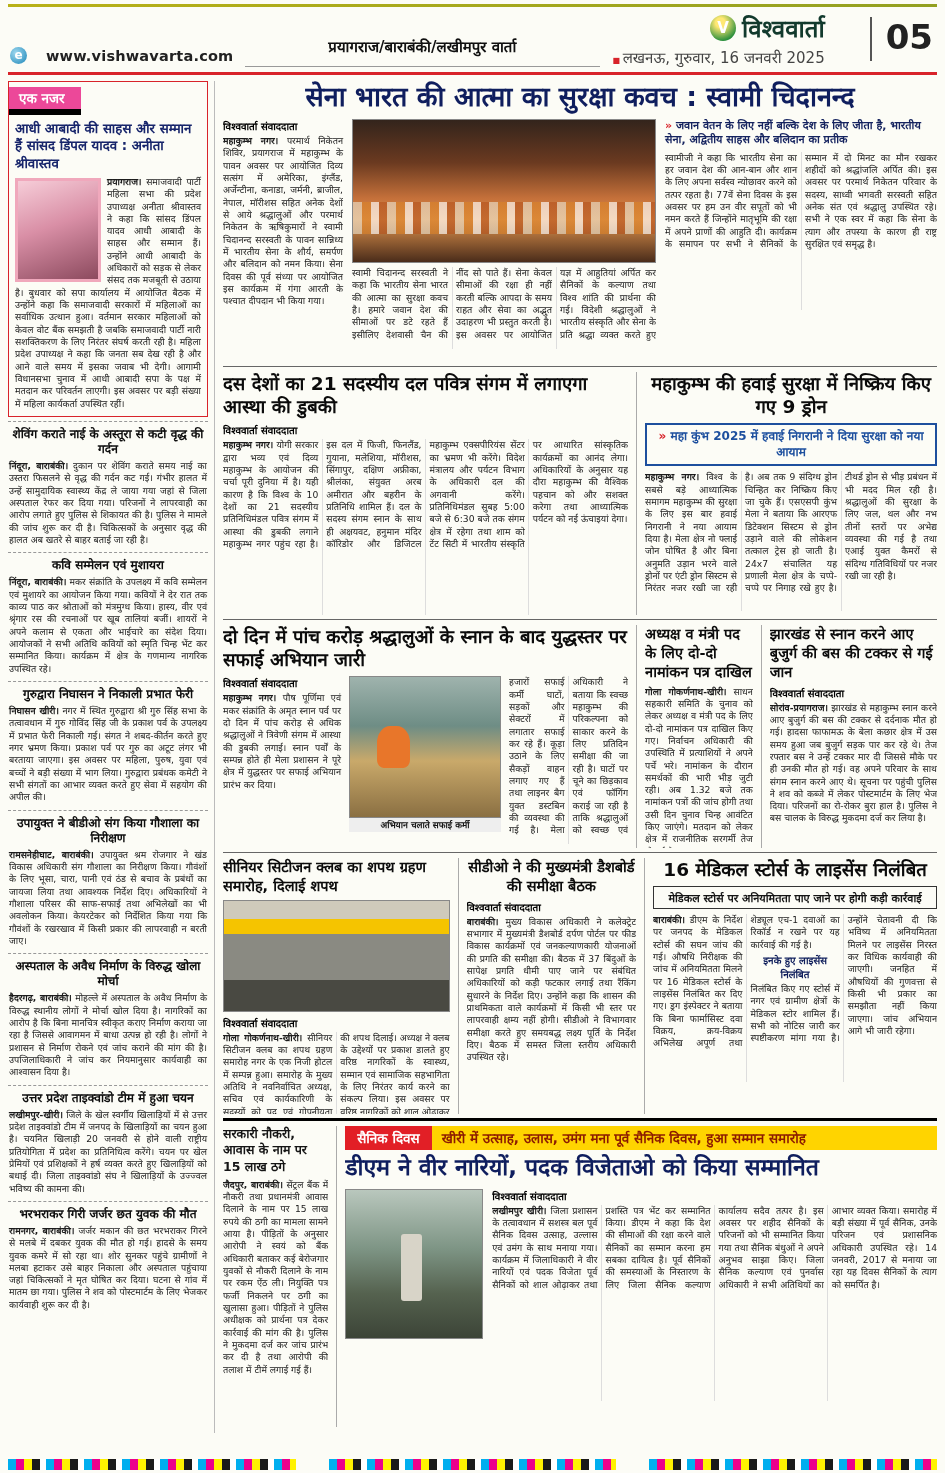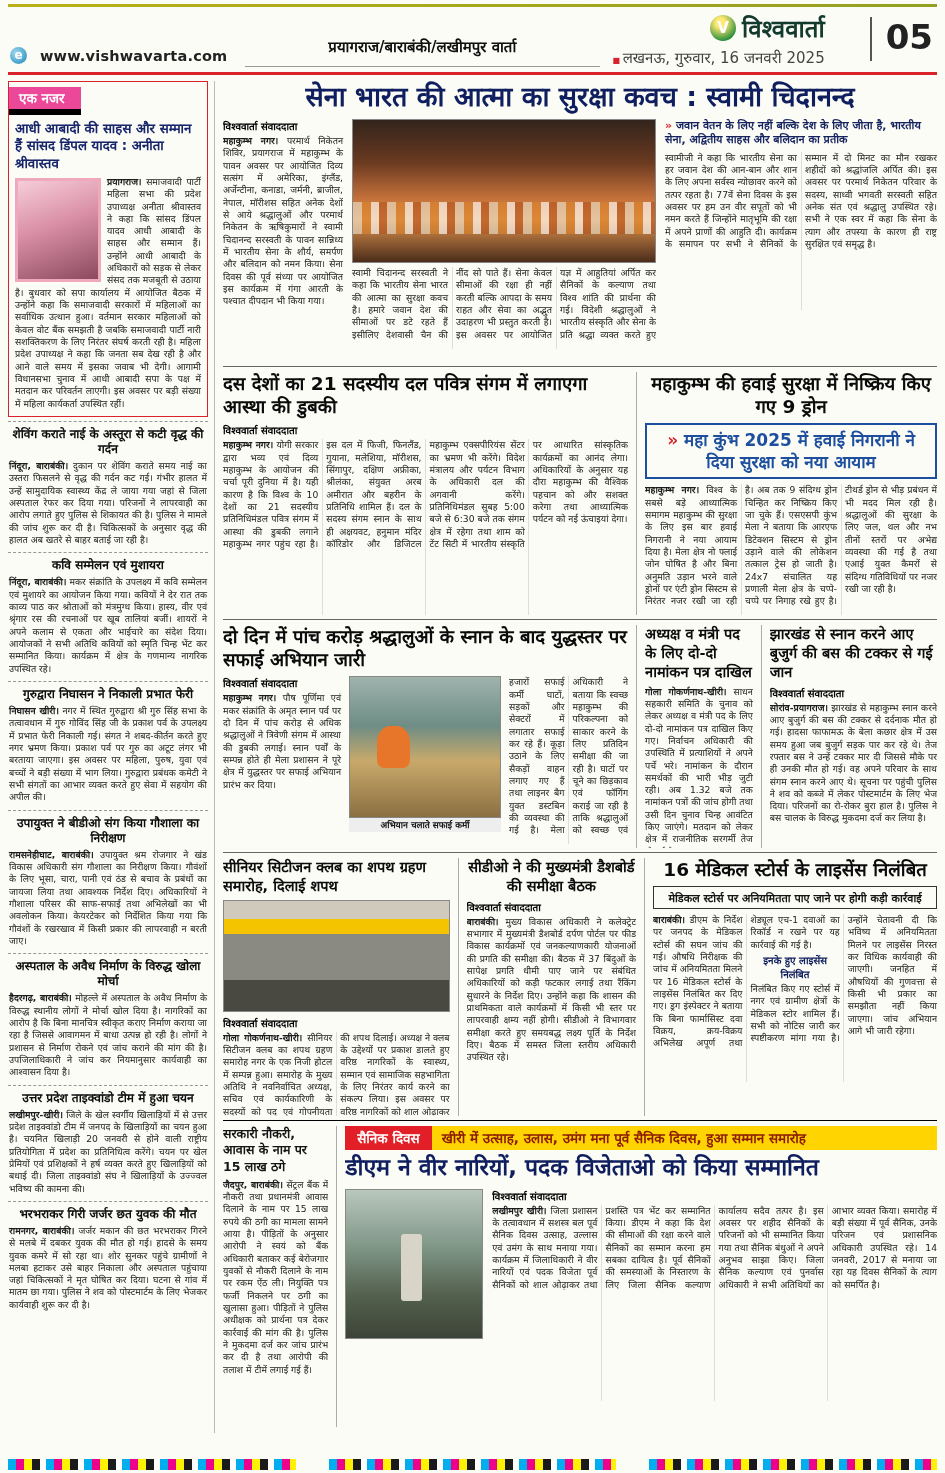--- a/index.html
+++ b/index.html
@@ -4,21 +4,21 @@
 <style>
   * { box-sizing: border-box; margin: 0; padding: 0; }
   html,body { background:#dddcd6; }
   body { font-family:"DejaVu Sans","Liberation Sans",sans-serif; }
   .page { width:945px; height:1473px; margin:0 auto; background:#fcfcf6; position:relative;
           overflow:hidden; padding:4px 8px 0; color:#151515; }
 
   
   .topline { height:3px; background:linear-gradient(90deg,#b9b117,#93a021); margin-bottom:3px; }
   .hd-row { display:flex; align-items:flex-end; gap:10px; padding:1px 2px 3px; }
-  .hd-left { display:flex; align-items:center; gap:13px; width:225px; padding-bottom:3px; }
+  .hd-left { display:flex; align-items:center; gap:19px; width:225px; padding-bottom:3px; }
   .globe { width:17px; height:17px; border-radius:50%; flex:none;
            background:radial-gradient(circle at 35% 35%,#9fd8ef,#1c86b8); position:relative; }
   .globe::after { content:"e"; position:absolute; inset:0; color:#fff; font-size:12px;
                   font-weight:bold; text-align:center; line-height:16px; }
   .url { font-weight:bold; font-size:14.5px; color:#222; letter-spacing:.2px; }
   .hd-center { flex:1; text-align:center; font-size:15px; font-weight:bold; color:#101010;
                padding-bottom:10px; border-bottom:1px solid #999; }
   .hd-right { width:215px; text-align:right; }
   .brand-row { display:flex; justify-content:flex-end; align-items:center; gap:6px; }
   .brand-logo { width:26px; height:26px; border-radius:50%; flex:none; position:relative;
@@ -74,21 +74,21 @@
   .pullquote { font-weight:bold; font-size:11px; line-height:1.3; color:#15235f; margin-bottom:4px; }
   .pullquote::before { content:"» "; color:#d8232a; font-weight:bold; }
   .ms-right .cols2 { height:158px; overflow:hidden; }
 
   
   .row2 { height:253px; border-bottom:1px solid #666; padding:5px 0 4px; }
   .sec-dus { width:58%; flex:none; border-right:1px solid #aaa; padding-right:8px; }
   .h2a { font-size:18.5px; line-height:1.25; font-weight:bold; color:#0b0b0b; margin-bottom:5px; }
   .sec-dus .cols4 { height:186px; overflow:hidden; }
   .sec-drone { flex:1; min-width:0; }
-  .bluebox { border:2px solid #1d4f9e; color:#1d4f9e; font-weight:bold; font-size:17px; line-height:1.3;
+  .bluebox { border:2px solid #1d4f9e; color:#1d4f9e; font-weight:bold; font-size:12px; line-height:1.3;
              text-align:center; padding:4px 6px; margin:3px 0 5px; }
   .bluebox::before { content:"» "; color:#d8232a; }
   .sec-drone .cols3 { height:140px; overflow:hidden; }
 
   
   .row3 { height:233px; border-bottom:1px solid #666; padding:5px 0 4px; }
   .sec-dodin { width:58%; flex:none; border-right:1px solid #aaa; padding-right:8px; }
   .dd-flex { display:flex; gap:8px; height:168px; overflow:hidden; }
   .dd-left { width:118px; flex:none; }
   .dd-mid { width:152px; flex:none; }
@@ -99,21 +99,21 @@
   .dd-right { flex:1; min-width:0; }
   .dd-right .cols2 { height:168px; overflow:hidden; }
   .rstack { flex:1; min-width:0; display:flex; gap:8px; }
   .sec-adhy { width:40%; border-right:1px solid #aaa; padding-right:8px; }
   .h3a { font-size:14.5px; line-height:1.3; font-weight:bold; color:#0c0c0c; margin-bottom:4px; }
   .sec-jhar { flex:1; min-width:0; }
   .subbox { border-top:1.5px solid #333; border-bottom:1.5px solid #333; font-weight:bold;
             font-size:9.8px; line-height:1.3; padding:3px 1px; margin:3px 0 4px; text-align:center; }
 
   
-  .row4 { height:268px; border-bottom:1px solid #000000; padding:5px 0 4px; }
+  .row4 { height:268px; border-bottom:3px solid #000000; padding:5px 0 4px; }
   .sec-senior { width:33%; flex:none; border-right:1px solid #aaa; padding-right:8px; }
   .ph-senior { width:100%; height:112px; border:1px solid #888; margin:2px 0 4px;
                background:linear-gradient(180deg,#cfcabb 0 16%,#f5c400 16% 30%,#8a8a82 30% 72%,#494942 72% 100%); }
   .sec-senior .cols2 { height:96px; overflow:hidden; }
   .sec-cdo { width:25%; flex:none; border-right:1px solid #aaa; padding-right:8px; }
   .sec-cdo .bodytext { height:196px; overflow:hidden; }
   .sec-med { flex:1; min-width:0; }
   .medbox { border:1.5px solid #333; font-weight:bold; font-size:11px; text-align:center;
             padding:3px 4px; margin:3px 0 5px; }
   .med-sub { font-weight:bold; font-size:10px; text-align:center; margin:3px 0 2px; color:#101f5c; }

